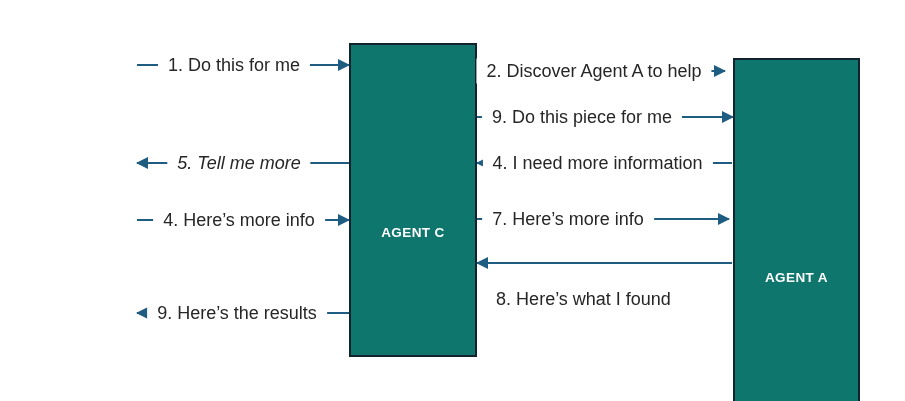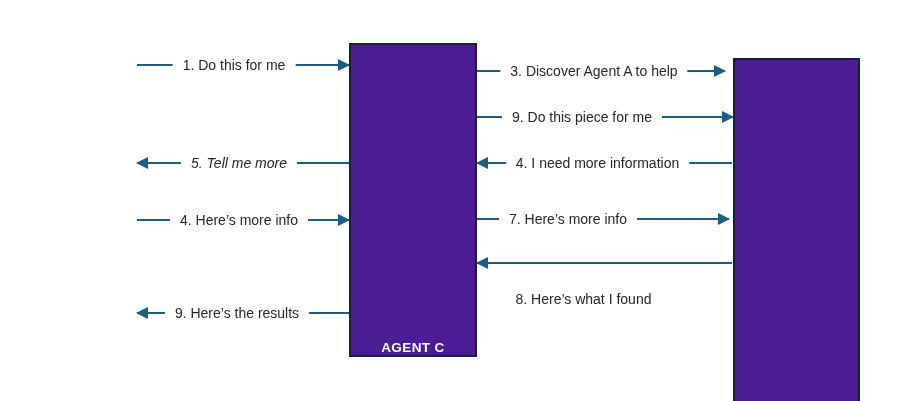--- a/index.html
+++ b/index.html
@@ -24,22 +24,22 @@
     left: 40px; top: 40px; width: 98px; height: 314px;
     background: #5592d8;
     align-items: center;
   }
   .box-person .box-label {
     color: #ffffff;
     font-size: 21px;
     letter-spacing: 0.3px;
   }
   .box-agent {
-    background: #4c1d95;
-    align-items: flex-end;
+    background: #0f766e;
+    align-items: center;
   }
   .box-agent .box-label {
     color: #ffffff;
     font-weight: bold;
     font-size: 13.5px;
     letter-spacing: 0.4px;
   }
   .box-agent-c { left: 349px; top: 43px; width: 128px; height: 314px; }
   .box-agent-c .box-label { margin-top: 64px; }
   .box-agent-a { left: 733px; top: 58px; width: 127px; height: 372px; }
@@ -61,21 +61,21 @@
     border-bottom: 6px solid transparent;
   }
   .arrow.dir-right .head { right: -1px; border-left: 12px solid #1f5c82; }
   .arrow.dir-left  .head { left: -1px;  border-right: 12px solid #1f5c82; }
   .arrow .label {
     position: absolute;
     left: 50%; top: 0;
     transform: translate(-50%, -50%);
     background: #ffffff;
     padding: 2px 10px;
-    font-size: 14px;
+    font-size: 18px;
     color: #262626;
     white-space: nowrap;
   }
 
   
   .a1 { left: 137px; top: 65px;  width: 212px; }
   .a2 { left: 477px; top: 71px;  width: 248px; }
   .a3 { left: 477px; top: 117px; width: 256px; }
   .a4 { left: 477px; top: 163px; width: 255px; }
   .a5 { left: 137px; top: 163px; width: 212px; }
@@ -129,21 +129,21 @@
 
   <div class="arrow dir-left a9">
     <span class="line"></span>
     <span class="head"></span>
     <span class="label">9. Here’s the results</span>
   </div>
 
   <div class="arrow dir-right a2">
     <span class="line"></span>
     <span class="head"></span>
-    <span class="label">3. Discover Agent A to help</span>
+    <span class="label">2. Discover Agent A to help</span>
   </div>
 
   <div class="arrow dir-right a3">
     <span class="line"></span>
     <span class="head"></span>
     <span class="label">9. Do this piece for me</span>
   </div>
 
   <div class="arrow dir-left a4">
     <span class="line"></span>

